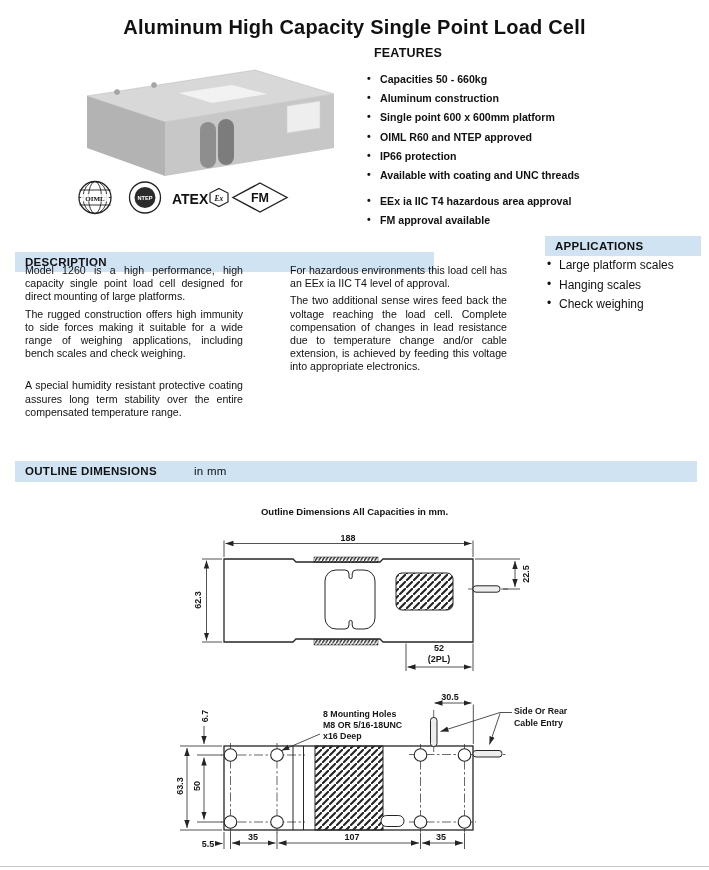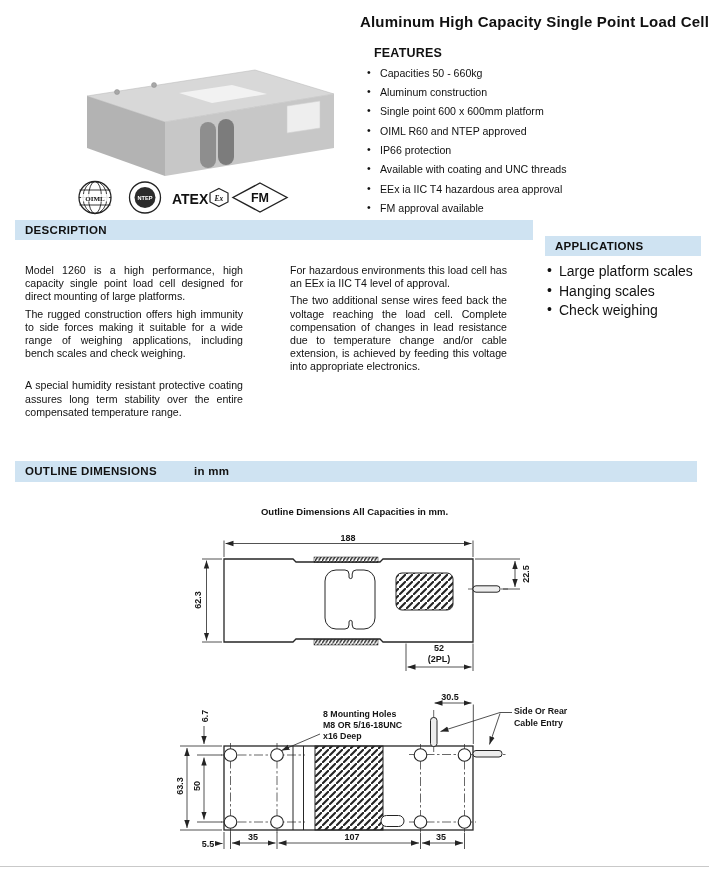--- a/index.html
+++ b/index.html
@@ -1,45 +1,45 @@
 <!DOCTYPE html>
 <html style="--bar-bg: #cfe3f2;"><head>
 <meta charset="utf-8">
 <style>
   html,body{margin:0;padding:0;background:#fff;}
   .page{position:relative;width:709px;height:870px;background:#fff;overflow:hidden;
         font-family:"Liberation Sans",sans-serif;color:#111;}
-  .title{position:absolute;top:3px;left:0;width:100%;text-align:right;
-         font-size:15px;font-weight:bold;letter-spacing:.2px;}
+  .title{position:absolute;top:3px;left:0;width:100%;text-align:center;
+         font-size:20px;font-weight:bold;letter-spacing:.2px;}
   
   .bar{position:absolute;height:20px;background:var(--bar-bg,#cfe3f2);
        font-weight:bold;font-size:11.5px;line-height:20px;padding-left:10px;
        box-sizing:border-box;letter-spacing:.3px;}
-  #bar-description{left:15px;top:220px;width:518px;}
+  #bar-description{left:15px;top:252px;width:419px;}
   #bar-applications{left:545px;top:236px;width:156px;}
   #bar-outline{left:15px;top:461px;width:682px;height:21px;line-height:21px;}
-  #bar-outline .unit{font-weight:bold;margin-left:5px;padding-left:32px;}
+  #bar-outline .unit{font-weight:normal;margin-left:5px;padding-left:32px;}
   
   .features{position:absolute;left:366px;top:46px;width:338px;}
   .features h2{margin:0 0 4px 8px;font-size:12.5px;letter-spacing:.2px;}
-  .features ul{list-style:none;margin:8px 0 3px 0;padding:0;}
+  .features ul{list-style:none;margin:14px 0 3px 0;padding:0;font-weight:bold;}
   .features li{position:relative;font-size:10.6px;line-height:11.6px;
                margin:0 0 7.6px 0;padding-left:14px;}
   .features li::before{content:"\2022";position:absolute;left:1px;top:-1px;}
   
   .desc-col{position:absolute;top:264px;font-size:10.6px;line-height:13.2px;
             text-align:justify;}
   #desc-col1{left:25px;width:218px;}
   #desc-col2{left:290px;width:217px;}
   .desc-col p{margin:0 0 4px 0;}
   .desc-col p + p{margin-top:0;}
   .desc-col p{margin-bottom:4px;}
   
-  .apps{position:absolute;left:547px;top:266px;width:155px;list-style:none;
-        margin:0;padding:0;font-size:14px;}
+  .apps{position:absolute;left:547px;top:260px;width:155px;list-style:none;
+        margin:0;padding:0;font-size:12px;}
   .apps li{position:relative;margin-bottom:8px;padding-left:12px;line-height:11.6px;}
   .apps li::before{content:"\2022";position:absolute;left:0;top:-1px;}
   .caption{position:absolute;top:506px;left:0;width:100%;text-align:center;
            font-weight:bold;font-size:9.5px;}
   .photo{position:absolute;left:62px;top:56px;}
   .logos{position:absolute;left:70px;top:180px;}
   .drawing{position:absolute;left:0;top:520px;}
   .footer-line{position:absolute;left:0;top:866px;width:709px;height:1px;background:#c9c9c9;}
   
   .ol{fill:#fff;stroke:#262626;stroke-width:1.3;}

